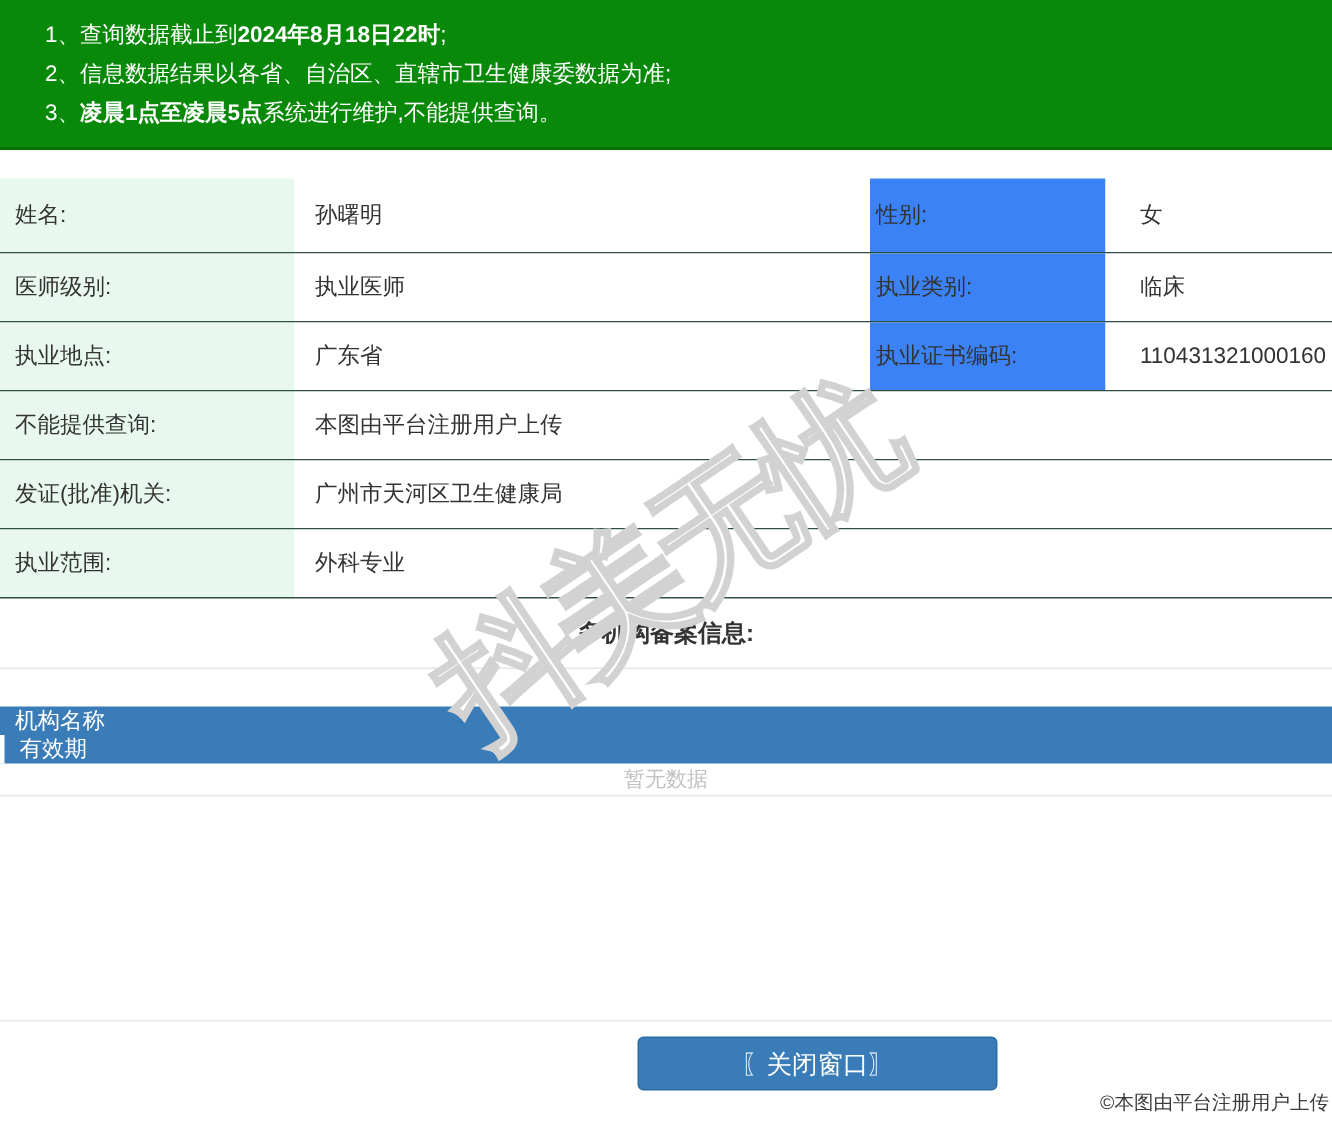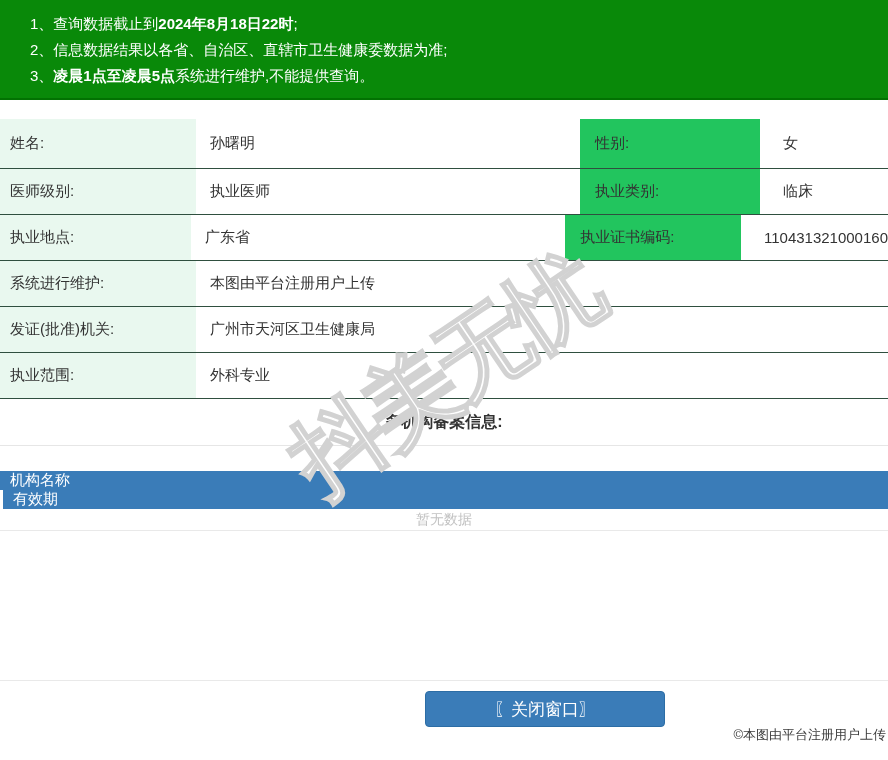--- a/index.html
+++ b/index.html
@@ -18,21 +18,21 @@
 
   
   .info-table { width:888px; }
   .info-row { display:flex; height:46px; border-bottom:1px solid #2f4f3f; align-items:stretch; }
   .info-row.first { height:50px; }
   .cell { display:flex; align-items:center; font-size:15px; color:#333; }
   .cell-label1 { width:196px; background:#e9f8ef; padding-left:10px; }
   .cell-value1 { width:381px; padding-left:14px; background:#fff; }
   .cell-value1.wide { flex:1; }
   .cell-gap { width:3px; background:#fff; }
-  .cell-label2 { width:180px; background:#22c55e; padding-left:15px; }
+  .cell-label2 { width:157px; background:#3b82f6; padding-left:4px; }
   .cell-value2 { flex:1; padding-left:23px; background:#fff; }
 
   
   .center-wrap { width:1090px; text-align:center; }
 
   .section-title-row { height:47px; border-bottom:1px solid #e6e6e6; display:flex; align-items:center; }
   .section-title { font-size:16px; font-weight:bold; color:#333; }
 
   .spacer-a { height:25px; background:#fff; }
 
@@ -102,21 +102,21 @@
 
   <div class="info-row">
     <div class="cell cell-label1">执业地点:</div>
     <div class="cell cell-value1">广东省</div>
     <div class="cell-gap"></div>
     <div class="cell cell-label2">执业证书编码:</div>
     <div class="cell cell-value2">110431321000160</div>
   </div>
 
   <div class="info-row">
-    <div class="cell cell-label1">系统进行维护:</div>
+    <div class="cell cell-label1">不能提供查询:</div>
     <div class="cell cell-value1 wide">本图由平台注册用户上传</div>
   </div>
 
   <div class="info-row">
     <div class="cell cell-label1">发证(批准)机关:</div>
     <div class="cell cell-value1 wide">广州市天河区卫生健康局</div>
   </div>
 
   <div class="info-row">
     <div class="cell cell-label1">执业范围:</div>

